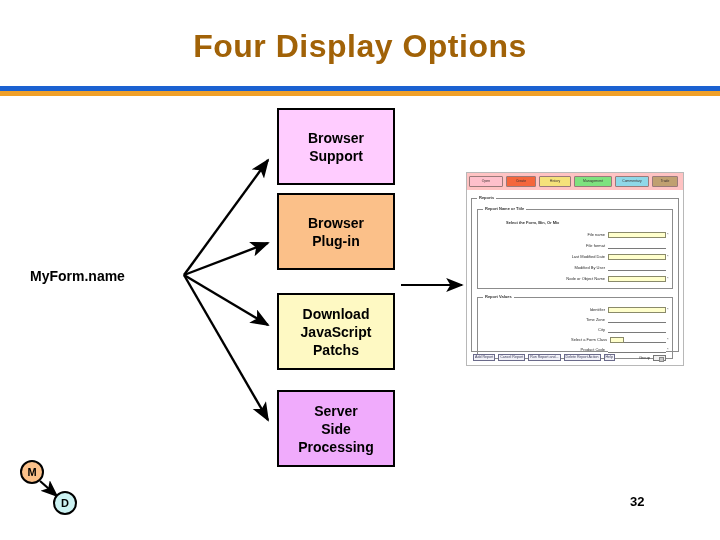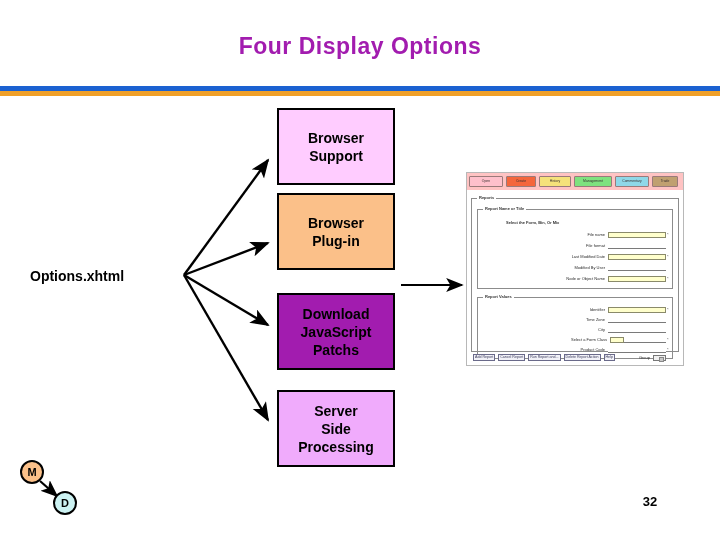--- a/index.html
+++ b/index.html
@@ -17,23 +17,23 @@
   }
 
   
   #slide-title {
     position: absolute;
     left: 0;
     top: 26px;
     width: 720px;
     text-align: center;
     font-family: "Liberation Sans", sans-serif;
-    font-size: 23px;
-    font-weight: bold;
-    color: #a21caf;
+    font-size: 32px;
+    font-weight: bold;
+    color: #a16207;
     letter-spacing: 0.5px;
     line-height: 40px;
   }
 
   
   #rule-blue {
     position: absolute;
     left: 0;
     top: 86px;
     width: 720px;
@@ -72,21 +72,21 @@
     justify-content: center;
     text-align: center;
     font-size: 14px;
     font-weight: bold;
     color: #000000;
     line-height: 18px;
     white-space: pre-line;
   }
   #box-browser-support { top: 108px; height: 77px; background: #ffccff; }
   #box-browser-plugin  { top: 193px; height: 77px; background: #fbc089; }
-  #box-download-patchs { top: 293px; height: 77px; background: #a21caf; }
+  #box-download-patchs { top: 293px; height: 77px; background: #fef9c3; }
   #box-server-side     { top: 390px; height: 77px; background: #f0abfc; }
 
   
   #arrows {
     position: absolute;
     left: 0;
     top: 0;
     width: 720px;
     height: 540px;
     pointer-events: none;
@@ -273,37 +273,36 @@
     width: 720px;
     text-align: center;
     font-size: 11px;
     color: #000000;
   }
   #page-number {
     position: absolute;
     left: 630px;
     top: 494px;
     width: 40px;
-    text-align: center;
     font-size: 13px;
     font-weight: bold;
     color: #000000;
   }
 </style>
 </head>
 <body>
 
 <div id="slide">
 
   <div id="slide-title">Four Display Options</div>
 
   <div id="rule-blue"></div>
   <div id="rule-orange"></div>
 
-  <div id="source-label">Options.xhtml</div>
+  <div id="source-label">MyForm.name</div>
 
   <div class="option-box" id="box-browser-support">Browser
 Support</div>
 
   <div class="option-box" id="box-browser-plugin">Browser
 Plug-in</div>
 
   <div class="option-box" id="box-download-patchs">Download
 JavaScript
 Patchs</div>

